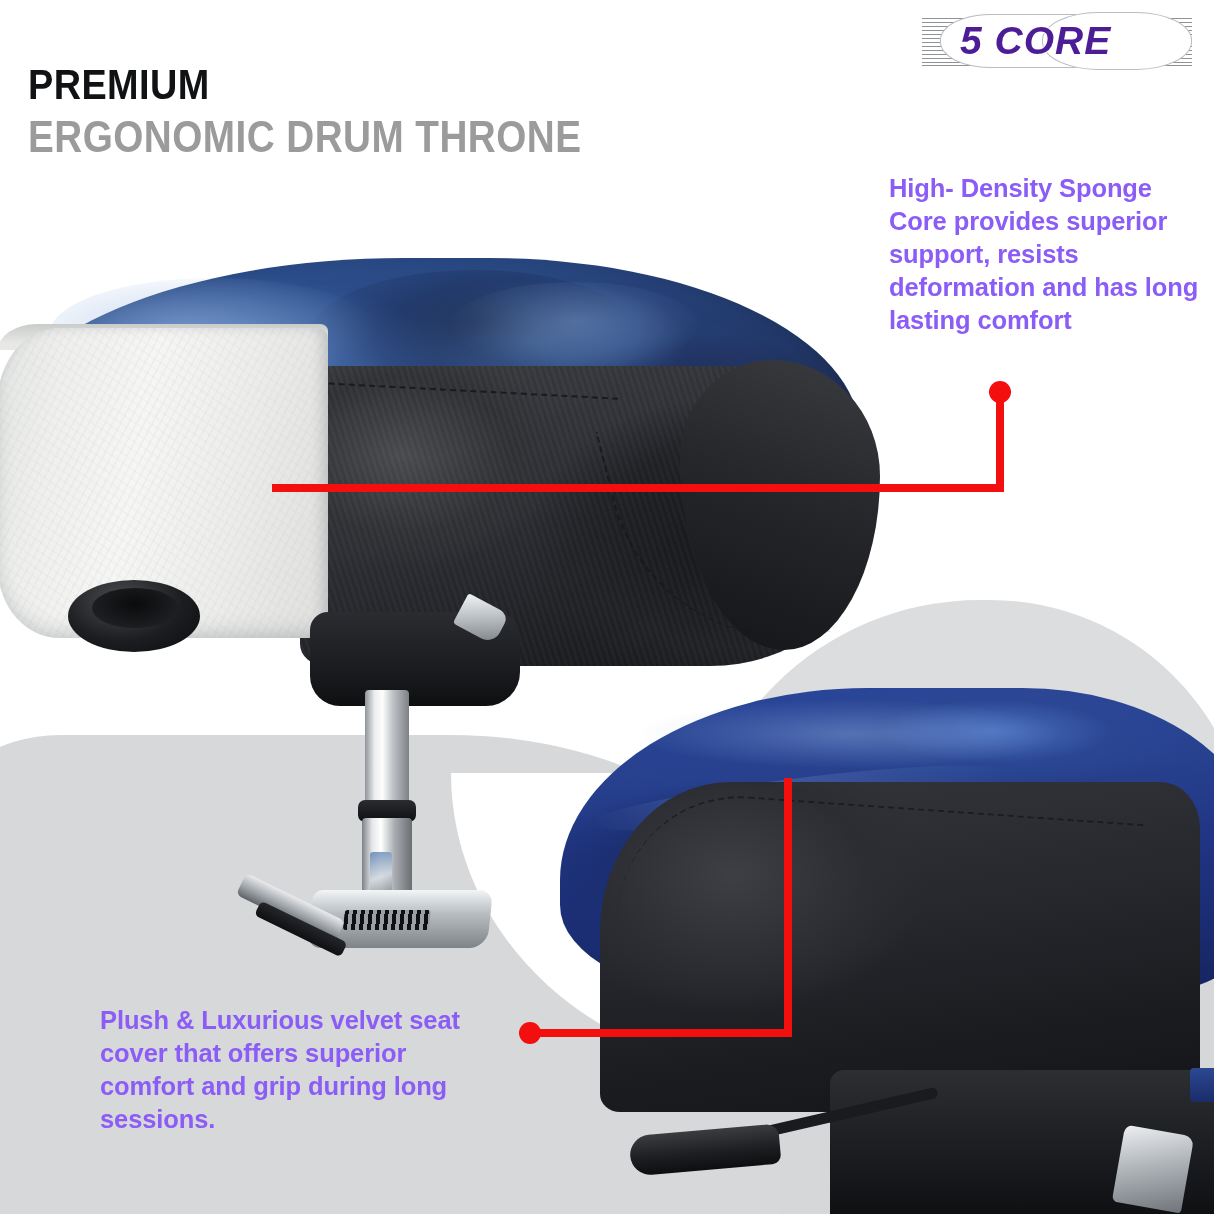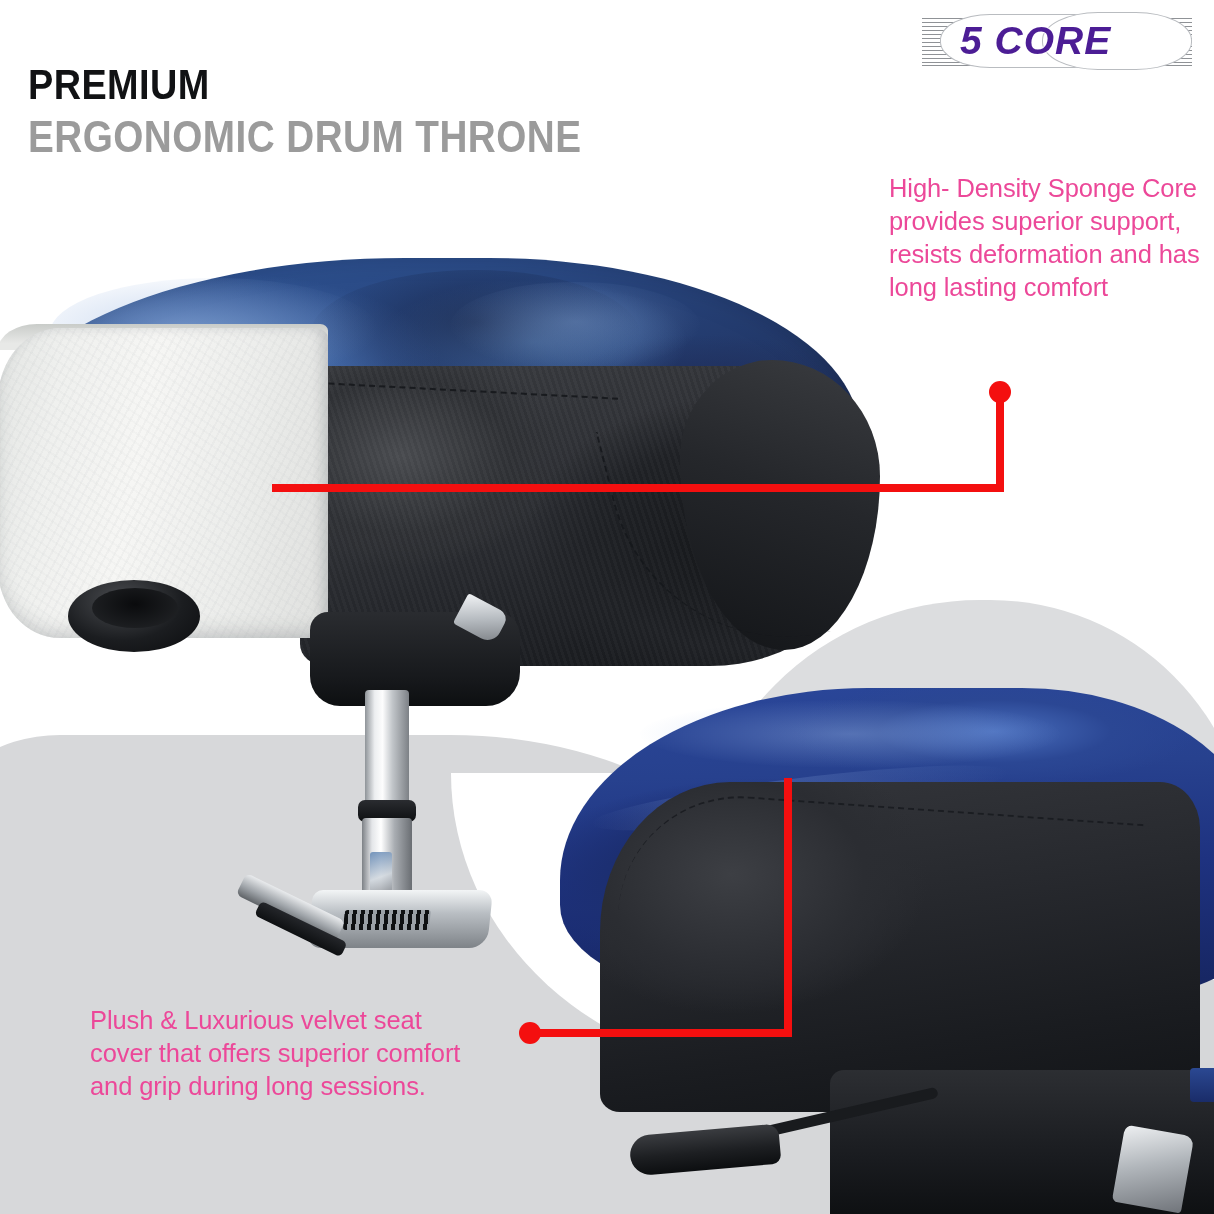--- a/index.html
+++ b/index.html
@@ -267,25 +267,25 @@
     background:linear-gradient(160deg,#eef0f2 0%,#b1b6bb 45%,#70747a 100%);
     border-radius:8px 10px 4px 6px;transform:rotate(10deg);
   }
   .inset-blue-bit{
     position:absolute;left:690px;top:438px;width:60px;height:34px;
     background:linear-gradient(180deg,#2b4892 0%,#1a2c69 100%);border-radius:4px;
   }
 
   
   .callout-text{
-    position:absolute;color:#ec4899;font-weight:normal;
+    position:absolute;color:#8b5cf6;font-weight:bold;
     font-size:25.5px;line-height:33px;letter-spacing:-0.1px;
   }
   .callout-top{left:889px;top:172px;width:312px;}
-  .callout-bottom{left:90px;top:1004px;width:400px;}
+  .callout-bottom{left:100px;top:1004px;width:400px;}
 
   .line-red{position:absolute;background:#f40f0f;}
   .dot-red{position:absolute;background:#f40f0f;border-radius:50%;}
 
   .top-dot{left:989px;top:381px;width:22px;height:22px;}
   .top-vline{left:996px;top:390px;width:8px;height:102px;}
   .top-hline{left:272px;top:484px;width:732px;height:8px;}
 
   .bot-dot{left:519px;top:1022px;width:22px;height:22px;}
   .bot-hline{left:530px;top:1029px;width:262px;height:8px;}

